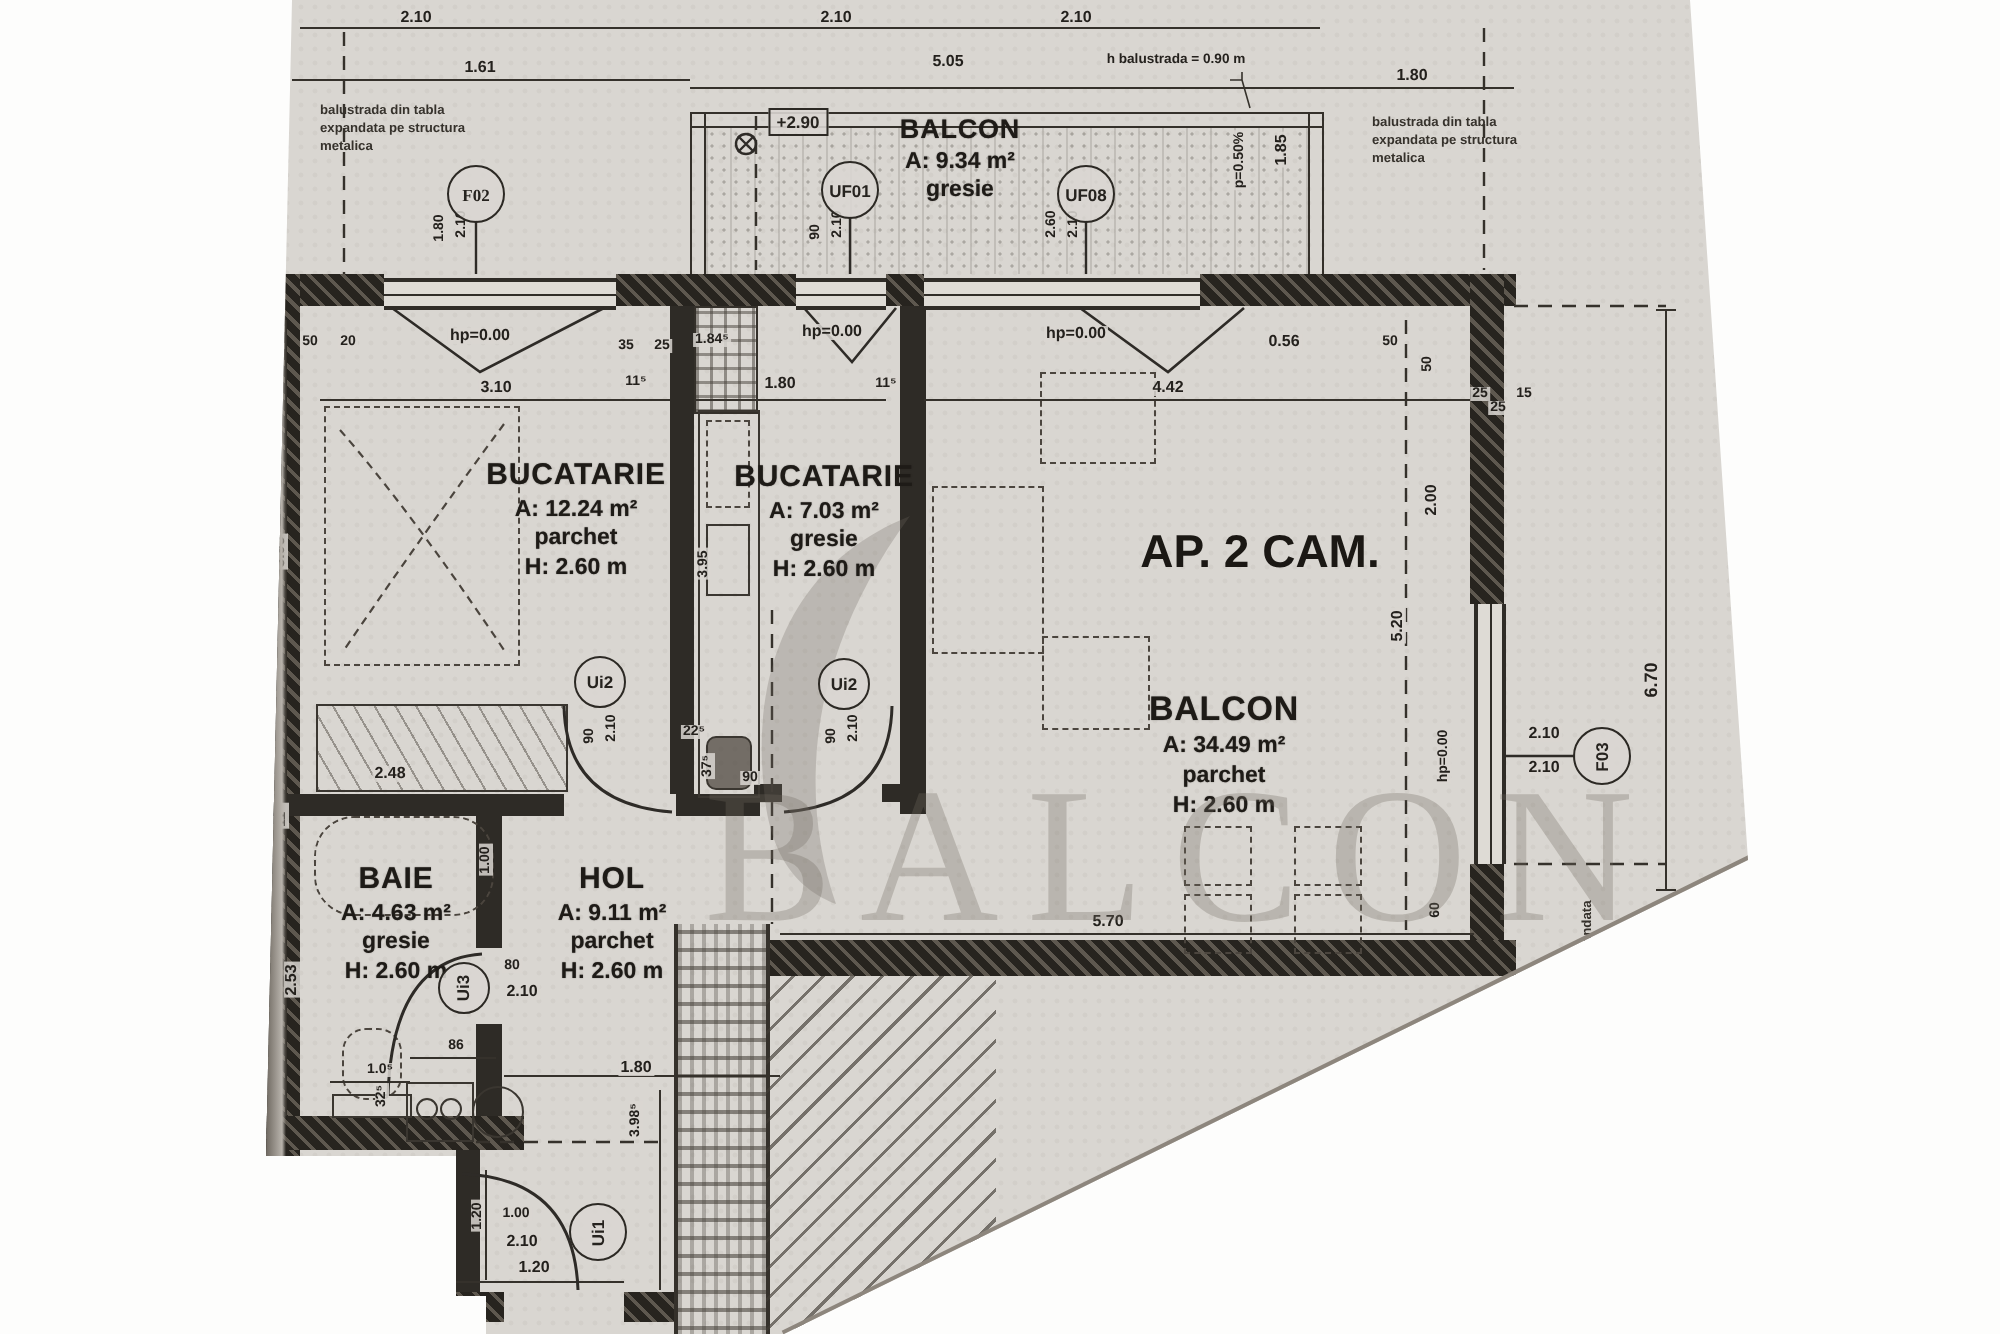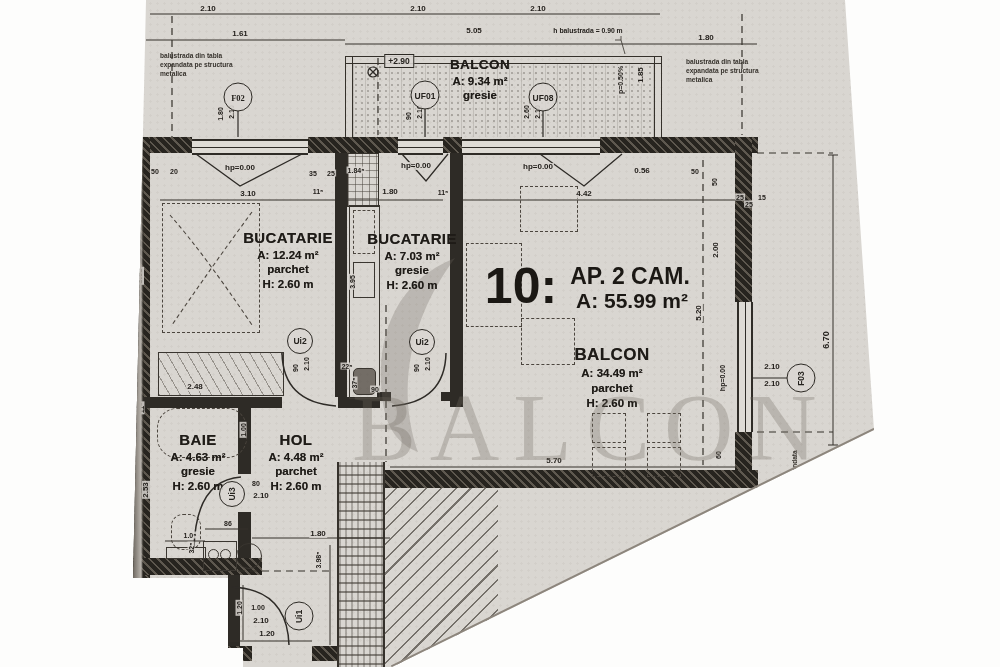--- a/index.html
+++ b/index.html
@@ -164,23 +164,21 @@
       </g>
       <g stroke="#4b453e" stroke-width="1.1" stroke-dasharray="4 3" fill="none">
         <path d="M170 215 Q205 255 252 325 M252 212 Q215 262 172 325"></path>
       </g>
       <path d="M455 258 C400 280 375 330 382 395 C385 430 400 445 418 452 C400 400 402 330 455 258 Z" fill="rgba(112,105,96,0.28)" stroke="none"></path>
       <path d="M615 40 l6 0 m0 0 l0 -4 m0 4 l4 14" stroke="#35312b" stroke-width="0.8" fill="none"></path>
     </svg>
 
     <div class="wm-text">BALCON</div>
 
-    <div class="title-num" style="left:521px;top:286px;">10:</div>
     <div class="title-line" style="left:630px;top:276px;font-size:23px;">AP. 2 CAM.</div>
-    <div class="title-line" style="left:632px;top:301px;font-size:21px;">A: 55.99 m²</div>
 
     <div class="room" style="left:480px;top:56px;">
       <div class="rn" style="font-size:13.5px;">BALCON</div>
       <div class="rd">A: 9.34 m²</div>
       <div class="rd">gresie</div>
     </div>
     <div class="room" style="left:288px;top:228px;">
       <div class="rn">BUCATARIE</div>
       <div class="rd">A: 12.24 m²</div>
       <div class="rd">parchet</div>
@@ -197,23 +195,23 @@
       <div class="rd">A: 34.49 m²</div>
       <div class="rd">parchet</div>
       <div class="rd">H: 2.60 m</div>
     </div>
     <div class="room" style="left:198px;top:430px;">
       <div class="rn">BAIE</div>
       <div class="rd">A: 4.63 m²</div>
       <div class="rd">gresie</div>
       <div class="rd">H: 2.60 m</div>
     </div>
-    <div class="room" style="left:296px;top:430px;">
+    <div class="room" style="left:306px;top:430px;">
       <div class="rn">HOL</div>
-      <div class="rd">A: 4.48 m²</div>
+      <div class="rd">A: 9.11 m²</div>
       <div class="rd">parchet</div>
       <div class="rd">H: 2.60 m</div>
     </div>
 
     <div class="tag" style="left:238px;top:97px;font-family:Liberation Serif, serif;">
         <span>F02</span>
       </div>
     <div class="tag" style="left:425px;top:95px;">
         <span>UF01</span>
       </div>

